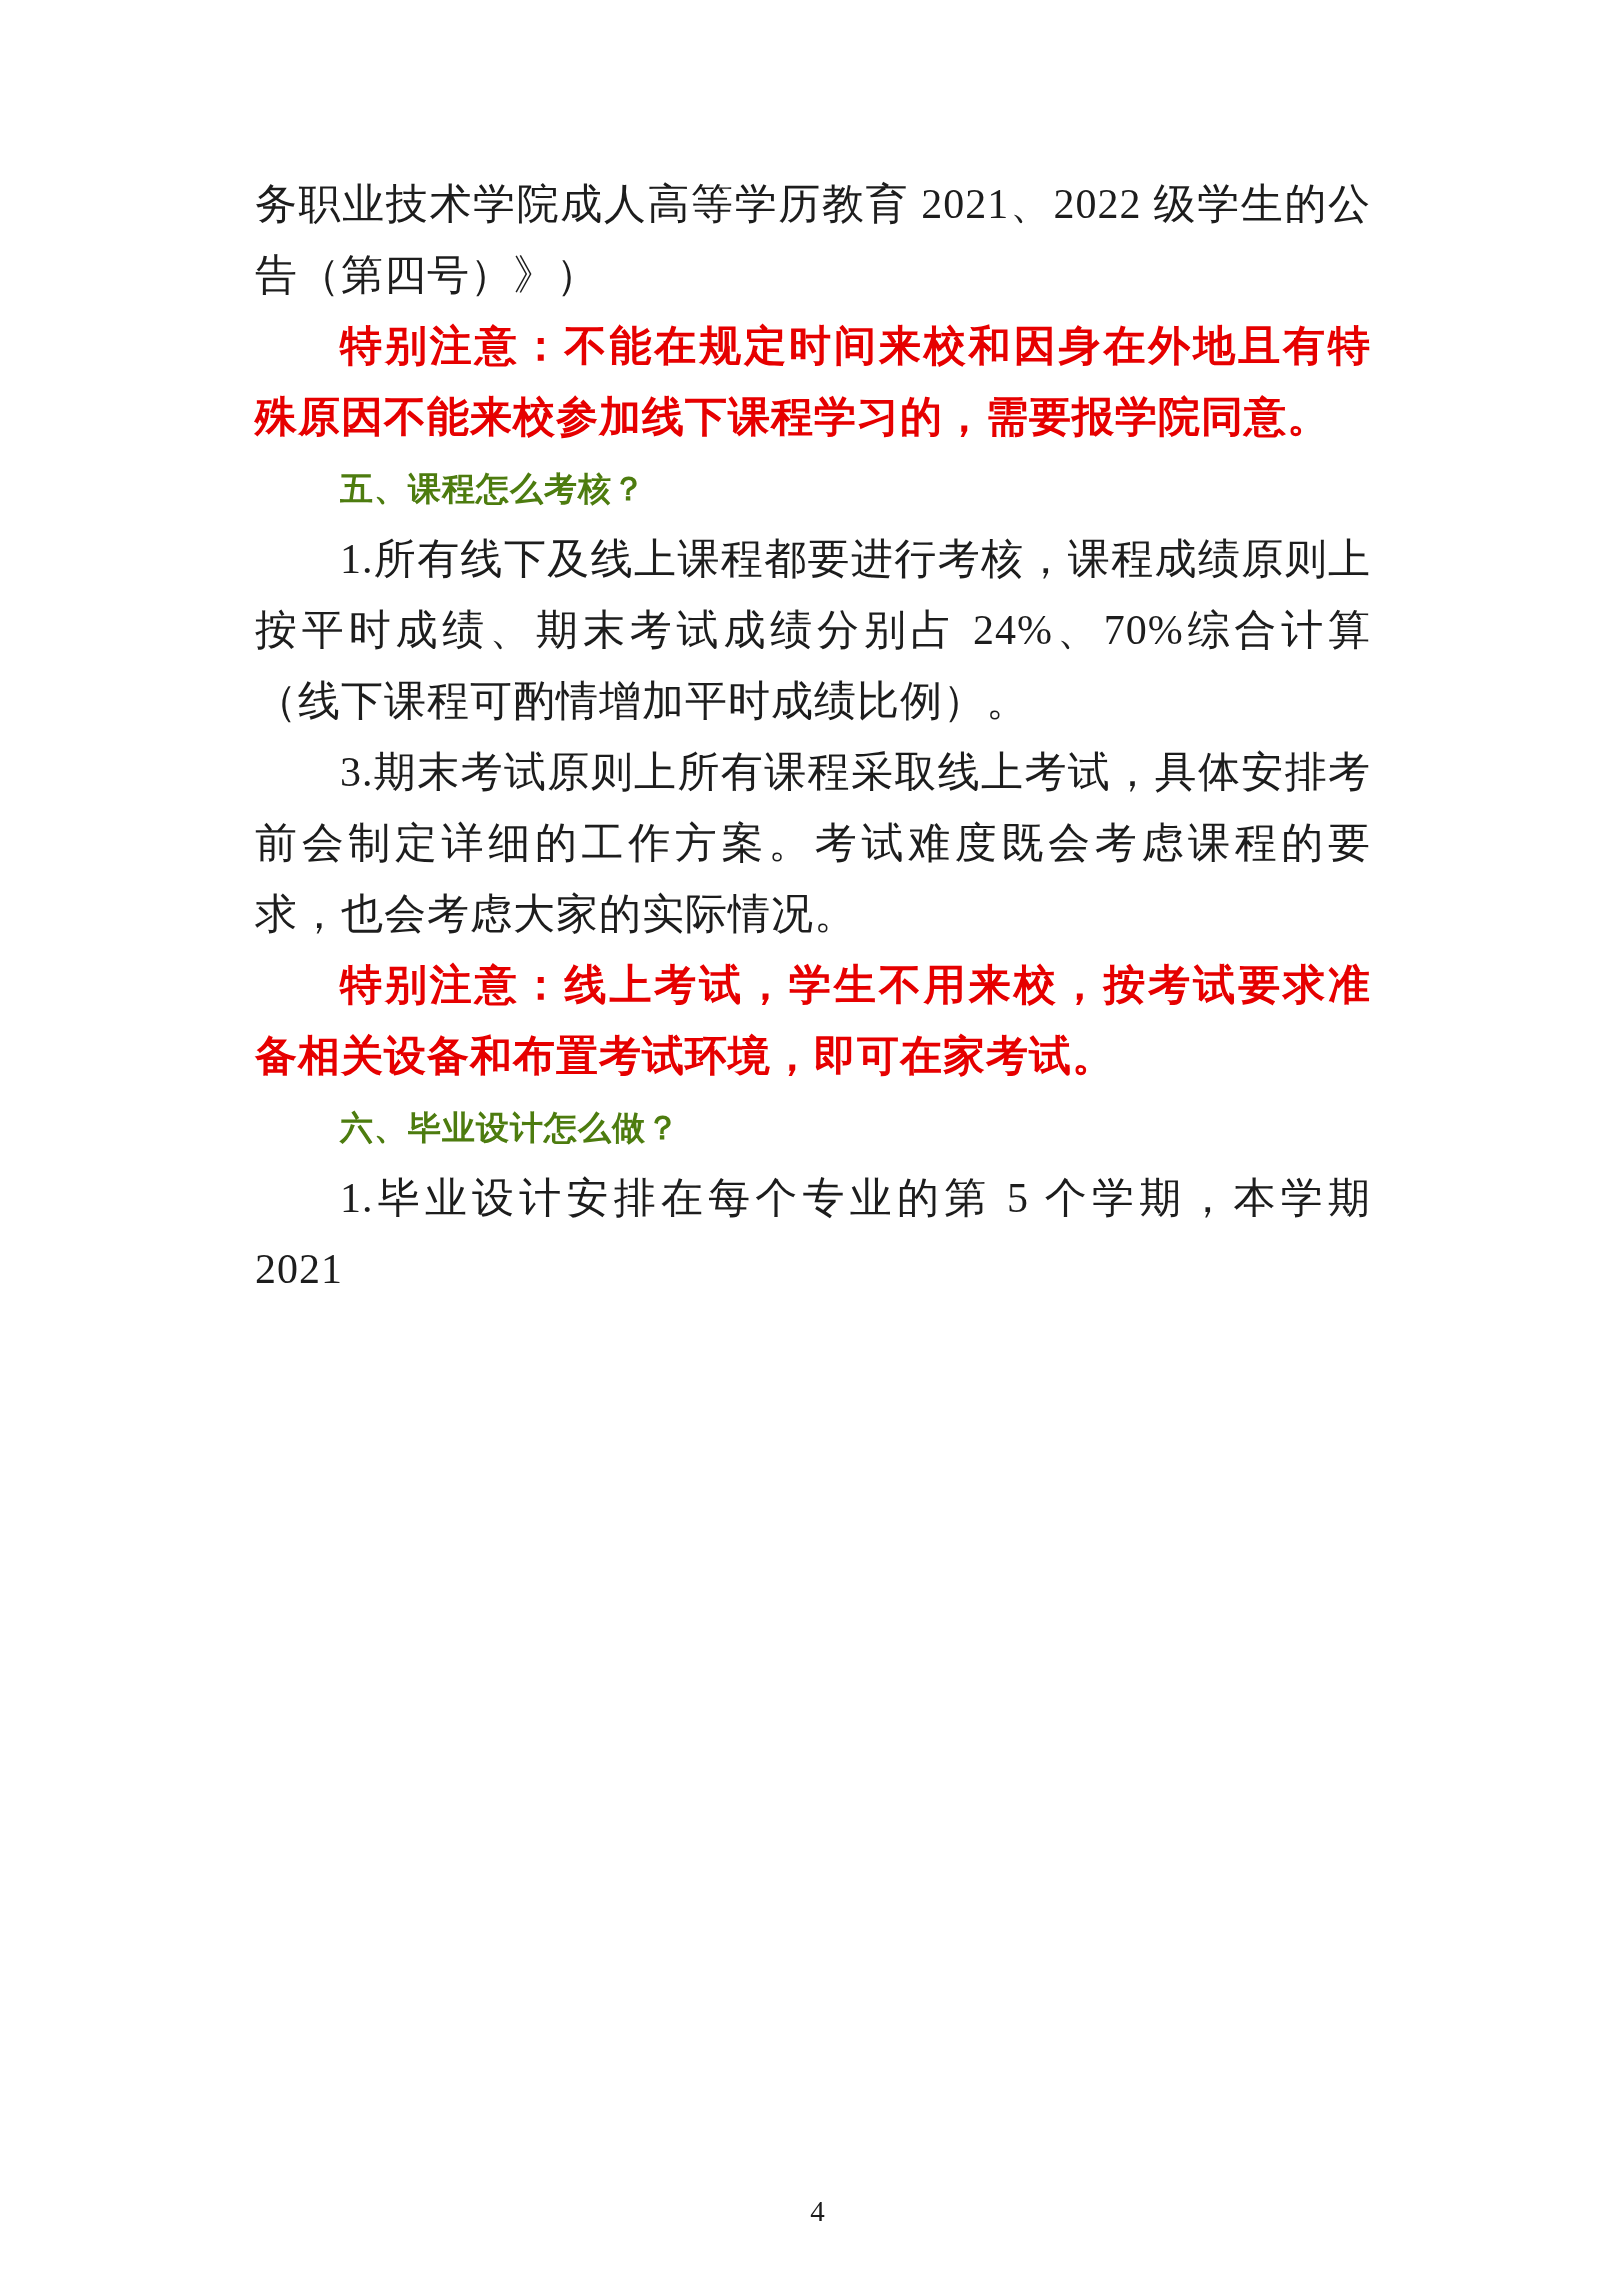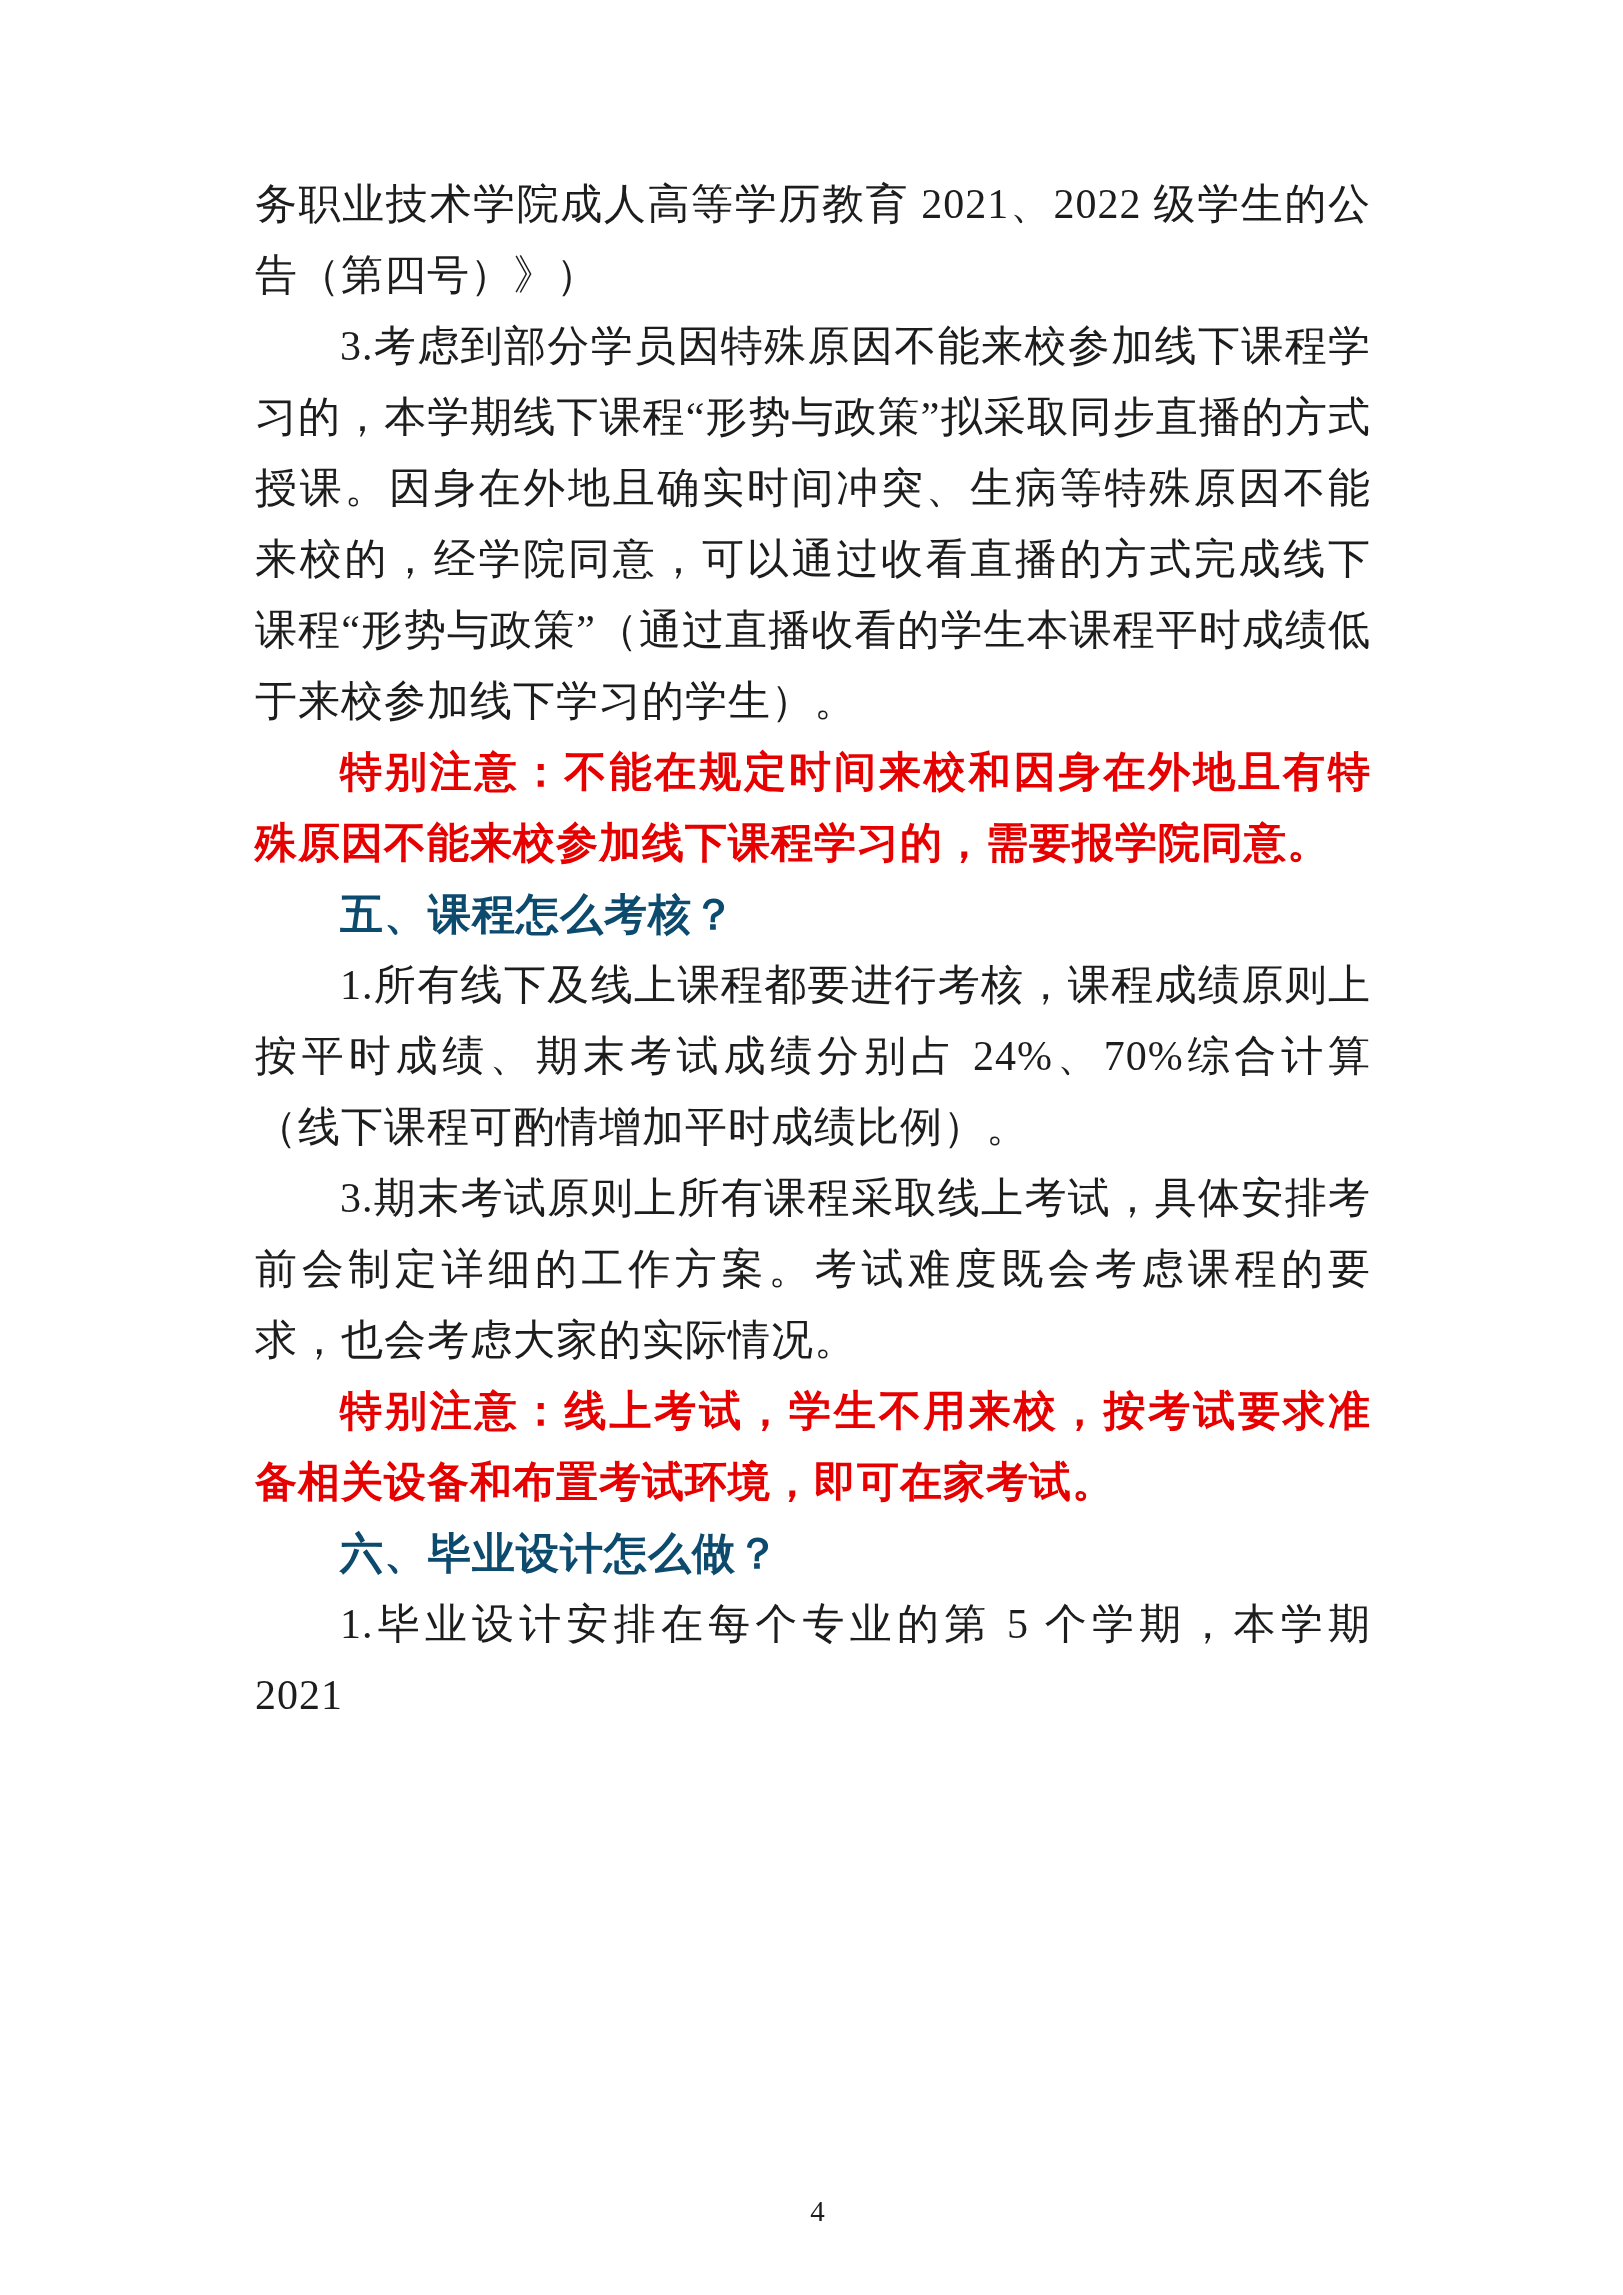--- a/index.html
+++ b/index.html
@@ -28,24 +28,24 @@
     line-height: 71px;
     letter-spacing: 1px;
     text-align: justify;
     text-justify: inter-ideograph;
   }
   .content p { margin: 0; padding: 0; }
   p.indent { text-indent: 85px; }
   p.body-par { color: #1d1d1d; font-weight: normal; }
   p.red-par  { color: #e60000; font-weight: bold; }
   p.heading  {
-    color: #0c4a6e;
+    color: #4d7c0f;
     font-weight: bold;
     font-family: "Liberation Sans", "DejaVu Sans", sans-serif;
-    font-size: 43px;
+    font-size: 33px;
   }
   .page-number {
     position: absolute;
     left: 0;
     top: 2193px;
     width: 100%;
     text-align: center;
     font-size: 29px;
     line-height: 37px;
     color: #1d1d1d;
@@ -53,21 +53,20 @@
   }
 </style>
 </head>
 <body>
 
 <div class="page">
 
   <div class="content">
     <p class="body-par">务职业技术学院成人高等学历教育 2021、2022 级学生的公告（第四号）》）</p>
 
-    <p class="body-par indent">3.考虑到部分学员因特殊原因不能来校参加线下课程学习的，本学期线下课程“形势与政策”拟采取同步直播的方式授课。因身在外地且确实时间冲突、生病等特殊原因不能来校的，经学院同意，可以通过收看直播的方式完成线下课程“形势与政策”（通过直播收看的学生本课程平时成绩低于来校参加线下学习的学生）。</p>
 
     <p class="red-par indent">特别注意：不能在规定时间来校和因身在外地且有特殊原因不能来校参加线下课程学习的，需要报学院同意。</p>
 
     <p class="heading indent">五、课程怎么考核？</p>
 
     <p class="body-par indent">1.所有线下及线上课程都要进行考核，课程成绩原则上按平时成绩、期末考试成绩分别占 24%、70%综合计算（线下课程可酌情增加平时成绩比例）。</p>
 
 
     <p class="body-par indent">3.期末考试原则上所有课程采取线上考试，具体安排考前会制定详细的工作方案。考试难度既会考虑课程的要求，也会考虑大家的实际情况。</p>
 

